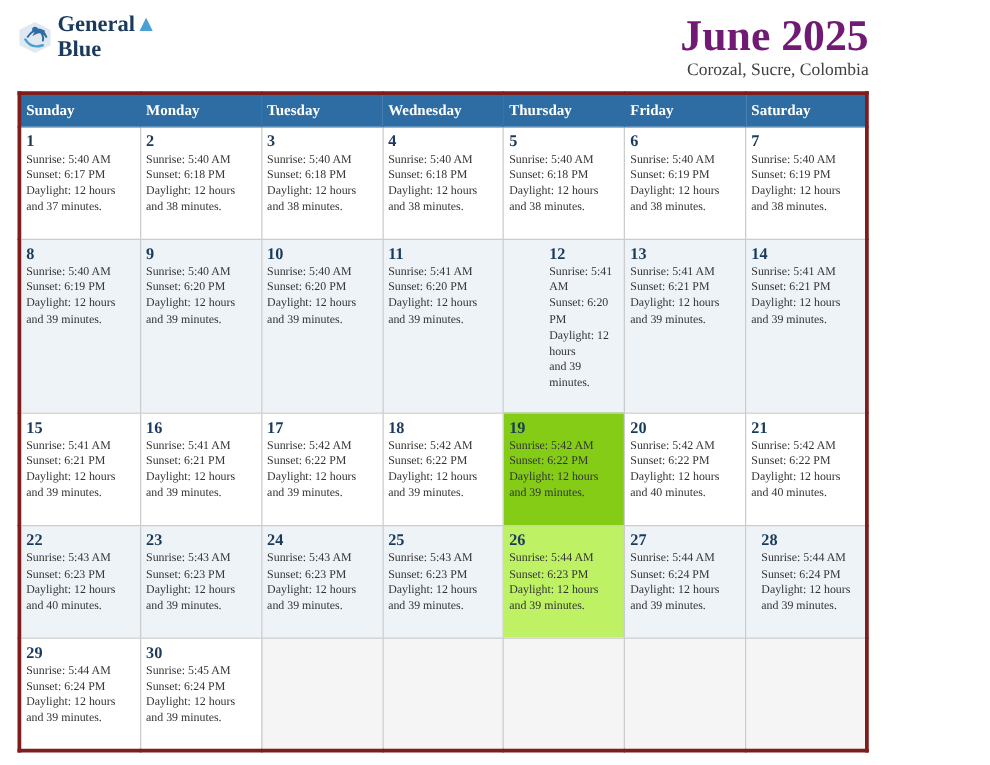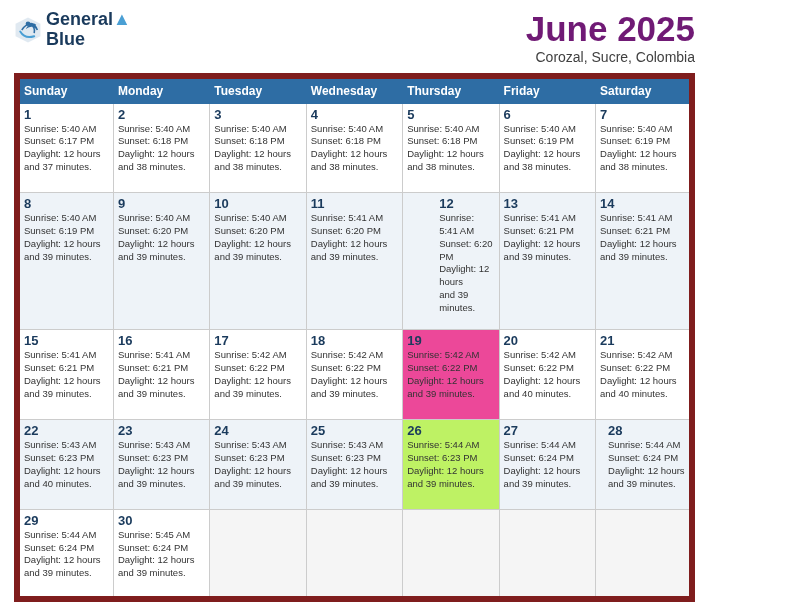--- a/index.html
+++ b/index.html
@@ -10,20 +10,21 @@
       font-family: Arial, sans-serif;
       font-size: 11px;
       overflow: hidden;
     }
     .page {
       width: 709px;
       height: 612px;
       padding: 10px 14px 10px 14px;
       display: flex;
       flex-direction: column;
+      font-family: Liberation Serif, serif;
     }
     .header {
       display: flex;
       justify-content: space-between;
       align-items: flex-start;
       margin-bottom: 8px;
     }
     .logo {
       display: flex;
       align-items: center;
@@ -50,21 +51,21 @@
       font-weight: bold;
       color: #701a75;
       line-height: 1.1;
     }
     .location {
       font-size: 14px;
       color: #404040;
     }
     .calendar {
       flex: 1;
-      border: 6px solid #7f1d1d;
+      border: 3px solid #7f1d1d;
       border-collapse: collapse;
       width: 100%;
       table-layout: fixed;
     }
     .calendar th {
       background: #2e6da4;
       color: #fff;
       font-size: 12px;
       font-weight: bold;
       padding: 5px 4px;
@@ -297,21 +298,21 @@
       </td>
           <td style="background: rgb(255, 255, 255);">
         <span class="day-num">18</span>
         <div class="day-info">
           Sunrise: 5:42 AM<br>
           Sunset: 6:22 PM<br>
           Daylight: 12 hours<br>
           and 39 minutes.
         </div>
       </td>
-          <td style="background: #ec4899; margin-left: 42px;">
+          <td style="background: #84cc16; margin-left: 42px;">
         <span class="day-num">19</span>
         <div class="day-info">
           Sunrise: 5:42 AM<br>
           Sunset: 6:22 PM<br>
           Daylight: 12 hours<br>
           and 39 minutes.
         </div>
       </td>
           <td style="background: rgb(255, 255, 255);">
         <span class="day-num">20</span>

